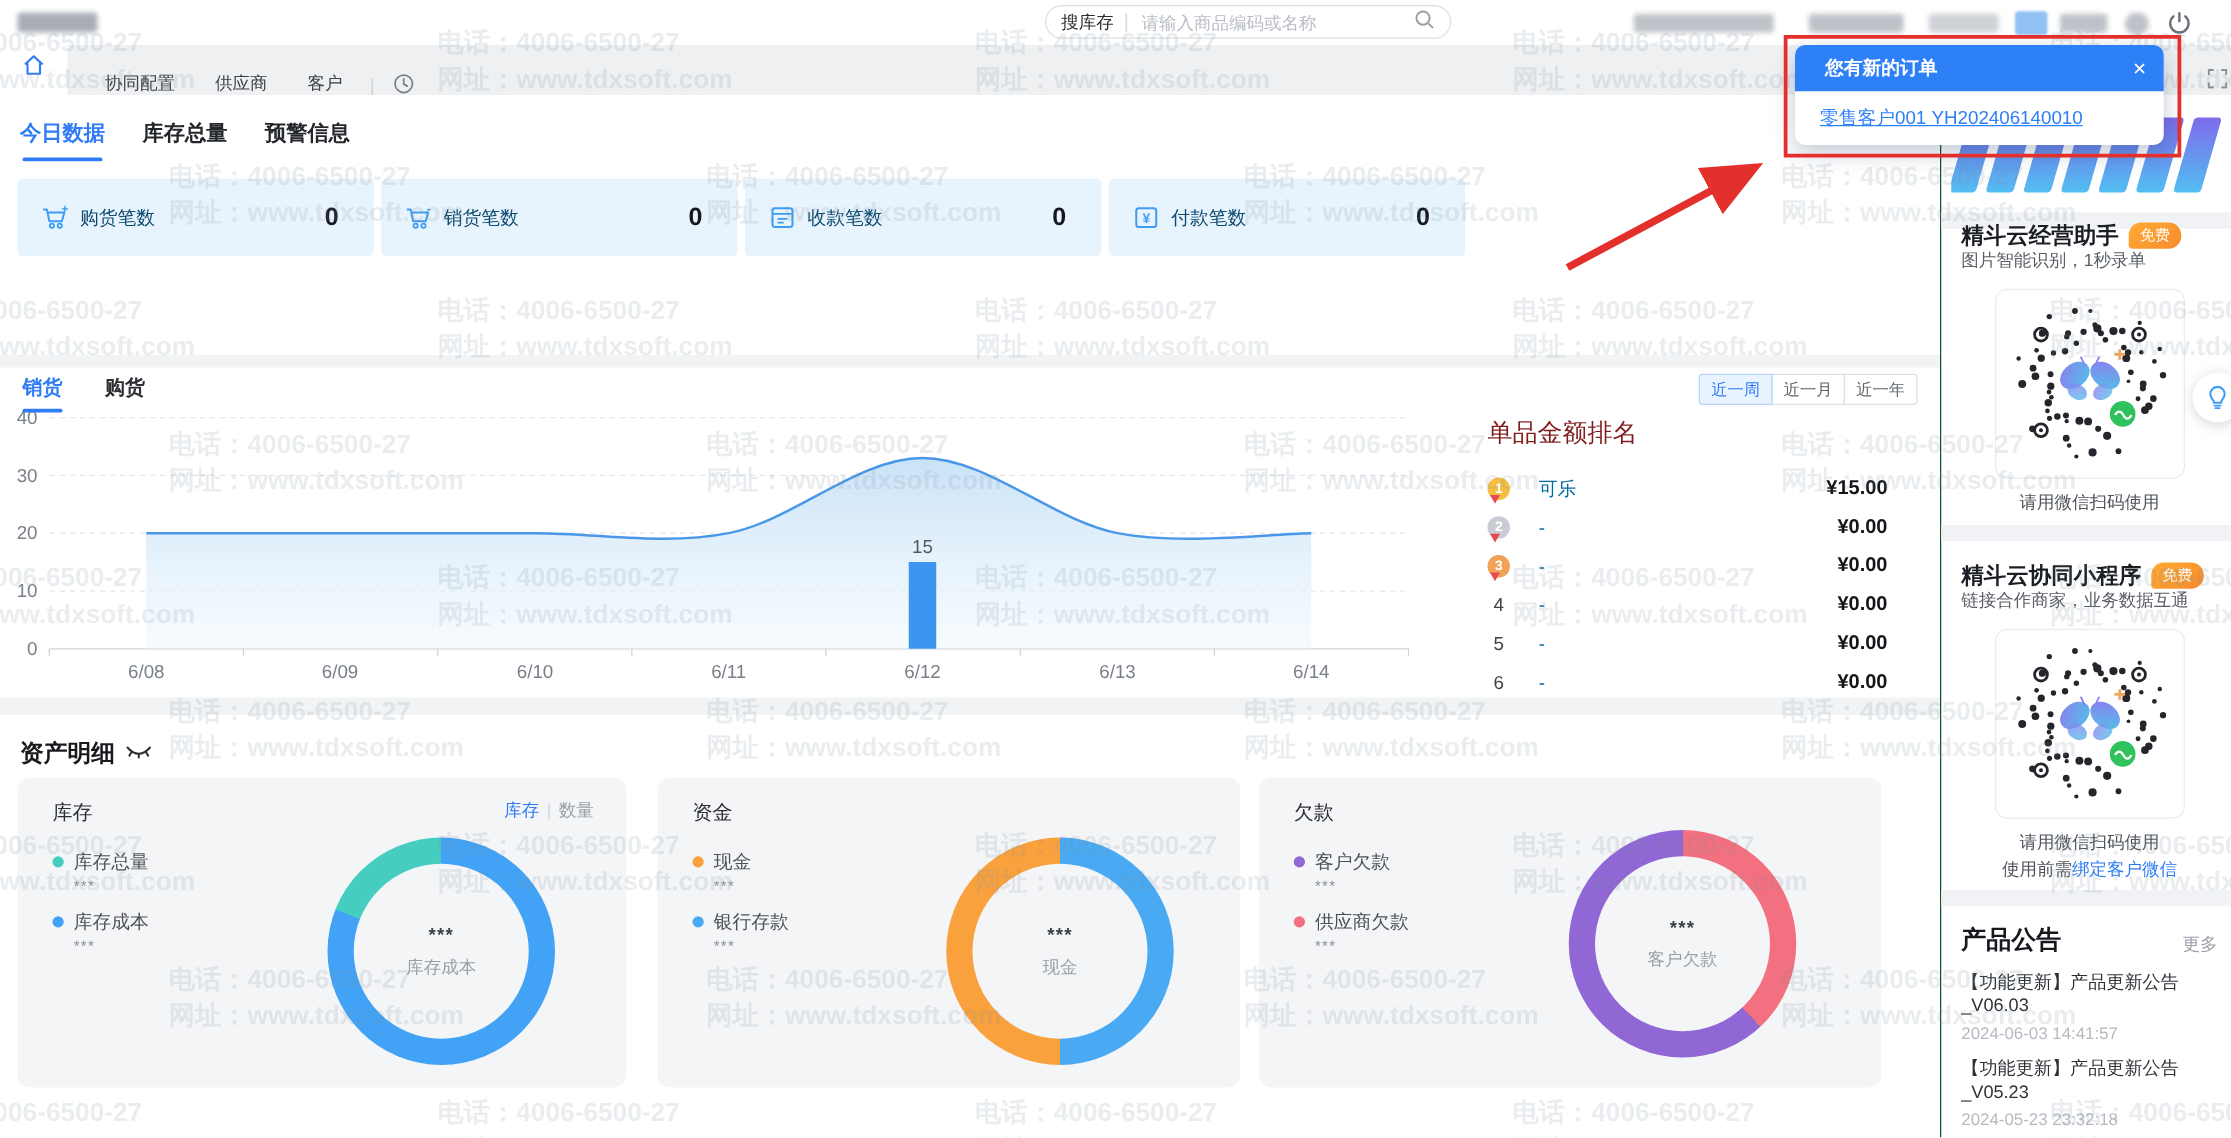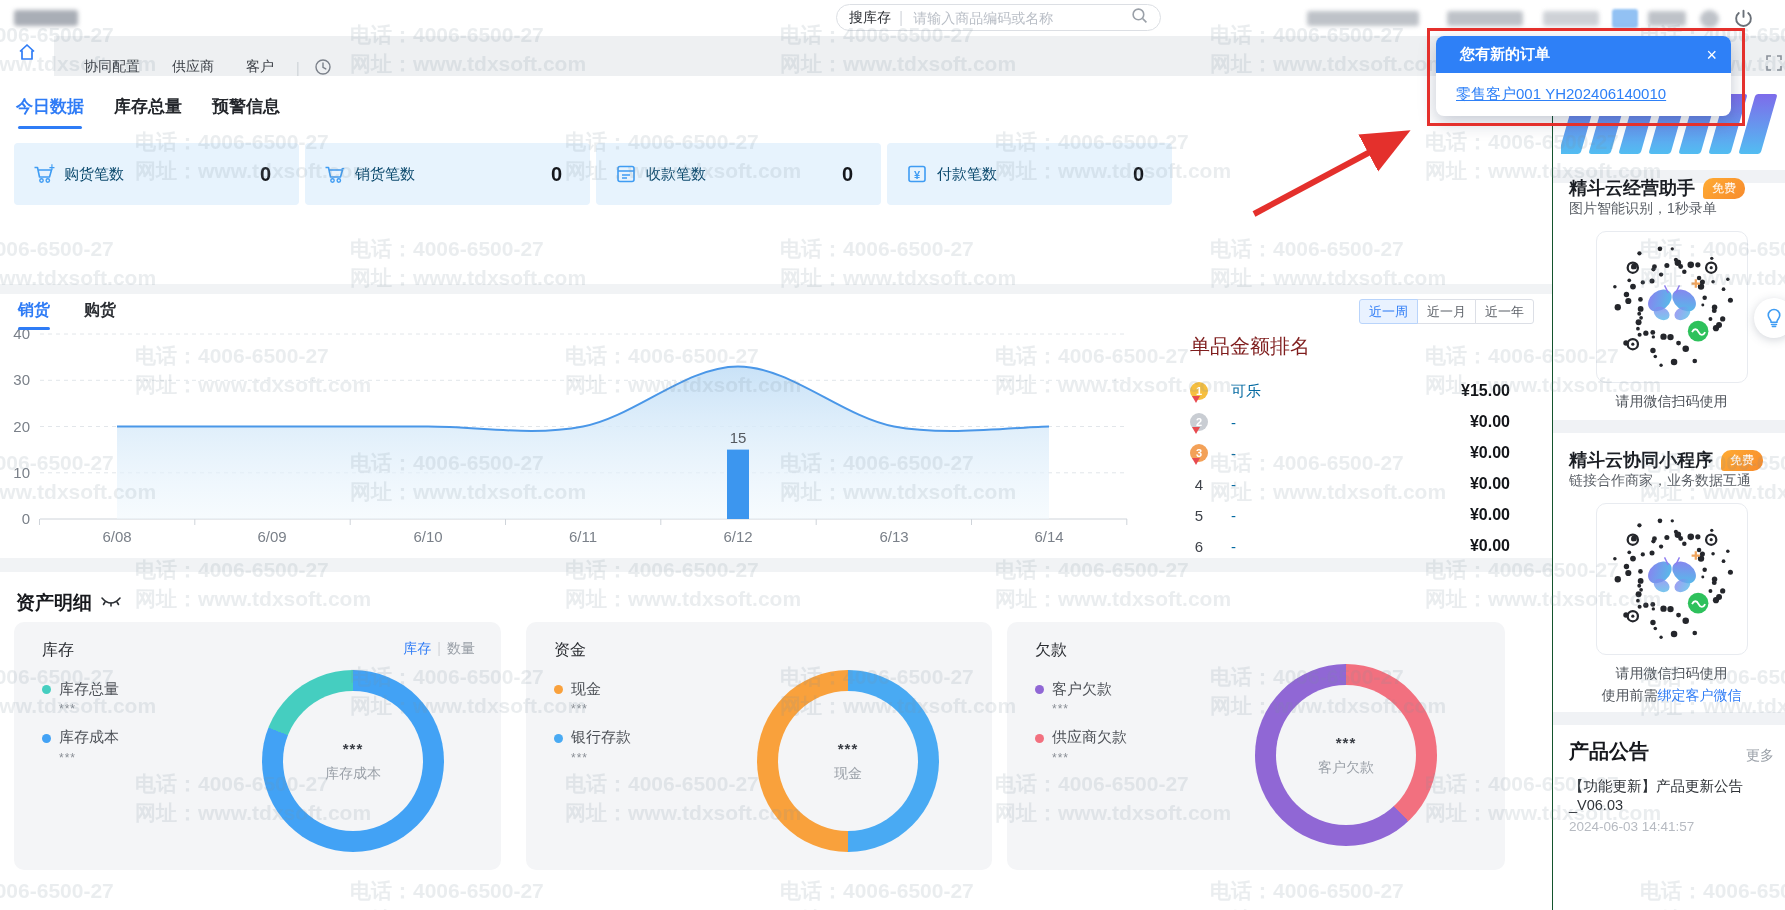--- a/index.html
+++ b/index.html
@@ -749,20 +749,24 @@
     <section id="ann">
       <div class="ann-head">
         <span id="ann-title">产品公告</span>
         <span id="ann-more">更多</span>
       </div>
       <div id="ann-items">
           <div class="ann-item">
             <div class="ann-title">【功能更新】产品更新公告_V06.03</div>
             <div class="ann-time">2024-06-03 14:41:57</div>
           </div>
+          <div class="ann-item">
+            <div class="ann-title">【功能更新】产品更新公告_V05.23</div>
+            <div class="ann-time">2024-05-23 23:32:18</div>
+          </div>
         </div>
     </section>
   </aside>
 
   <span id="expand">
     <svg viewBox="0 0 16 16" width="16" height="16">
         <path d="M1 5V1h4M11 1h4v4M15 11v4h-4M5 15H1v-4" fill="none" stroke="#8a9099" stroke-width="1.6"></path>
       </svg>
   </span>
   <span id="bulb">

